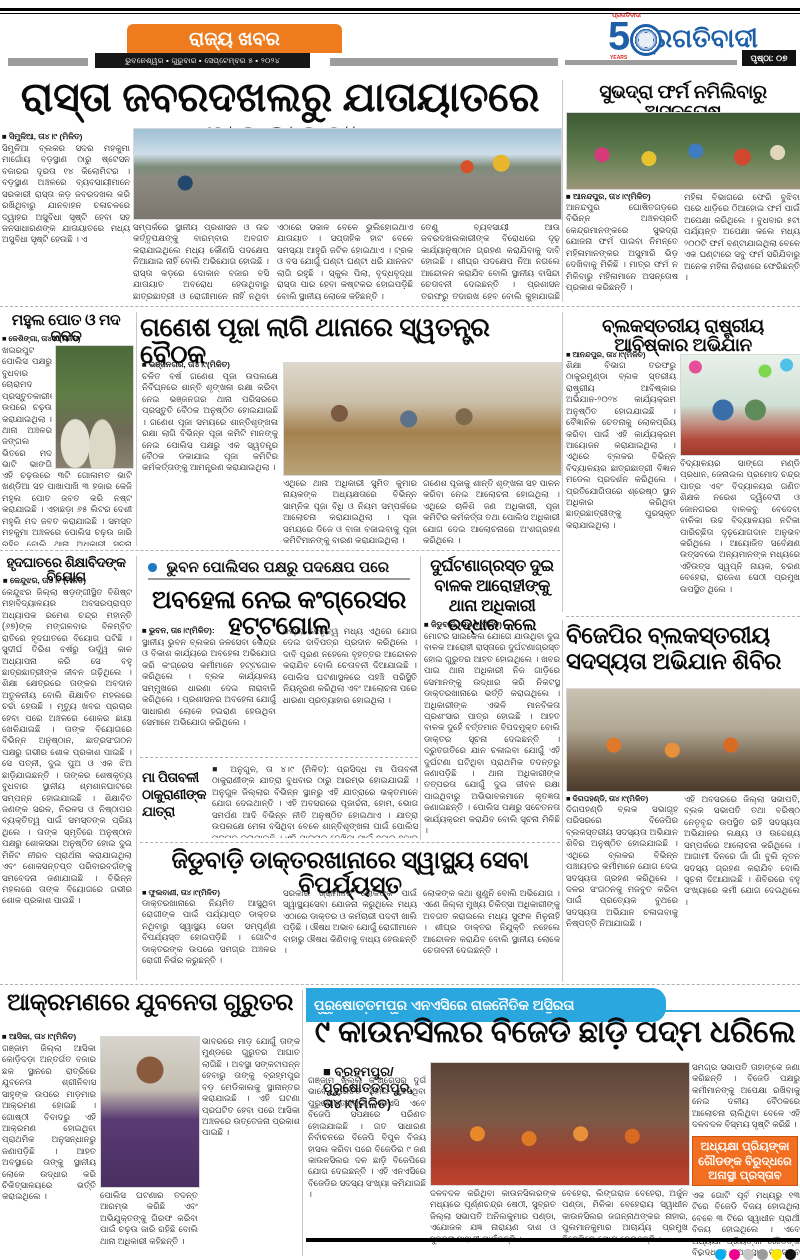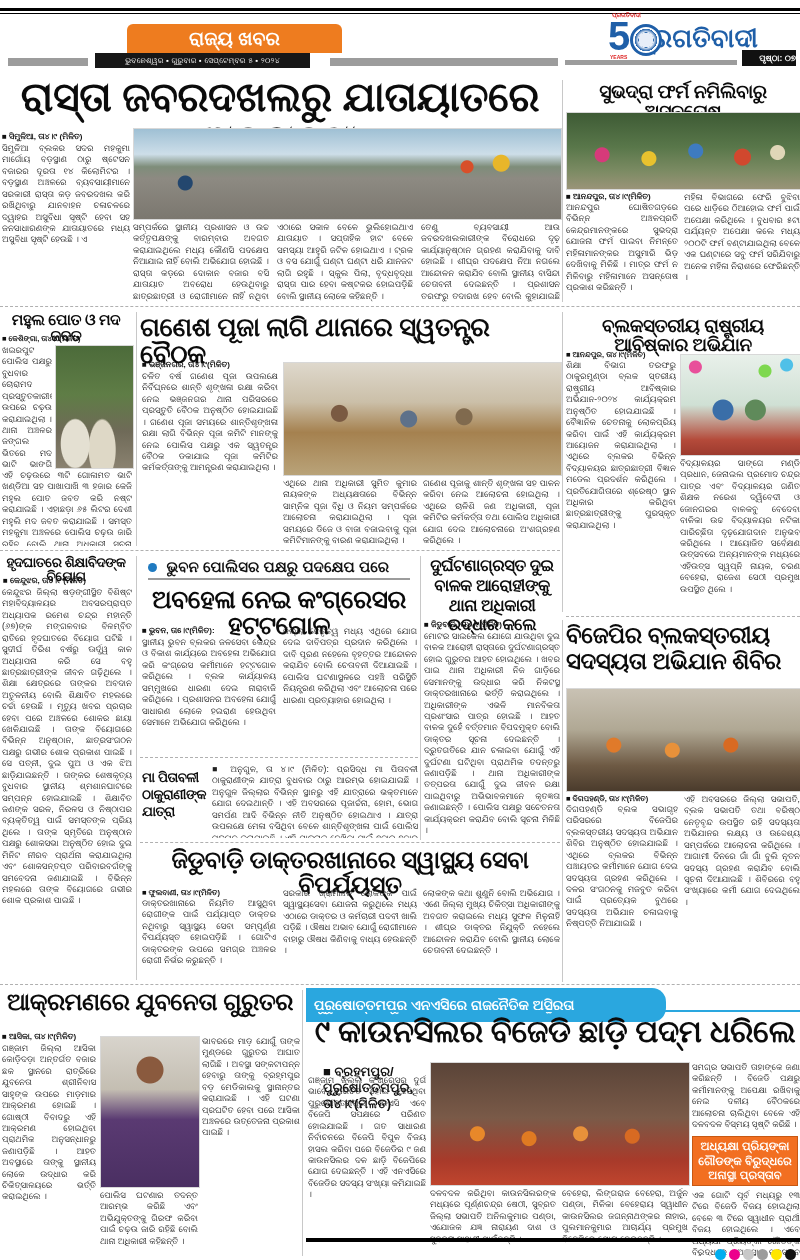--- a/index.html
+++ b/index.html
@@ -78,21 +78,21 @@
 
   <div class="abs" style="left:608px;top:14px;width:150px;height:48px;display:flex;align-items:center;">
     <div style="position:relative;width:52px;height:48px;">
       <span style="position:absolute;left:4px;top:-2px;font-size:6px;color:#d22;font-weight:bold;">ପ୍ରଗତିବାଦୀ</span>
       <span style="position:absolute;left:0px;top:2px;font-size:40px;font-weight:800;color:#1f5fa8;line-height:1;">5</span>
       <span style="position:absolute;left:22px;top:10px;width:26px;height:26px;border-radius:50%;border:3px solid #1f5fa8;background:radial-gradient(circle,#e8eef8 40%,#1f5fa8 41%,#e8eef8 42%,#1f5fa8 60%,#fff 61%);"></span>
       <span style="position:absolute;left:2px;top:40px;font-size:5px;color:#d22;font-weight:bold;">YEARS</span>
     </div>
     <span style="font-size:26px;font-weight:800;color:#1f5fa8;margin-left:4px;">ପ୍ରଗତିବାଦୀ</span>
   </div>
-  <div class="abs" style="left:742px;top:50px;width:54px;height:16px;background:#111;display:flex;align-items:center;justify-content:flex-end;">
+  <div class="abs" style="left:742px;top:50px;width:54px;height:16px;background:#111;display:flex;align-items:center;justify-content:center;">
     <span style="color:#fff;font-size:8.5px;font-weight:bold;">ପୃଷ୍ଠା: ୦୭</span>
   </div>
   <div class="grayrule" style="left:565px;top:60px;width:172px;height:5px;"></div>
 
   <div class="abs headline" style="left:0px;top:76px;width:560px;height:52px;font-size:41px;text-align:center;">ରାସ୍ତା ଜବରଦଖଲରୁ ଯାତାୟାତରେ ଅବ୍ୟବସ୍ଥା</div>
   <div class="vline" style="left:562px;top:80px;height:222px;"></div>
 
   <div class="abs byline" style="left:2px;top:132px;width:128px;">■ ସିମୁଳିଆ, ତା୪।୯ (ମିଳିତ)</div>
   <div class="abs body-text" style="left:2px;top:143px;width:128px;height:160px;">ସିମୁଳିଆ ବ୍ଲକର ସଦର ମହକୁମା ମାର୍ଗୋୟ ବଡ଼ସ୍ଥାଣ ଠାରୁ ଷ୍ଟେସନ ବଜାରର ଦୂରତା ୧୪ କିଲୋମିଟର । ବଡ଼ସ୍ଥାଣ ଅଞ୍ଚଳରେ ବ୍ୟବସାୟୀମାନେ ସରକାରୀ ରାସ୍ତା କଡ଼ ଜବରଦଖଲ କରି ରଖିଥିବାରୁ ଯାନବାହନ ଚଳାଚଳରେ ଦ୍ୱାହର ଅସୁବିଧା ସୃଷ୍ଟି ହେବା ସହ ଜନସାଧାରଣଙ୍କ ଯାତାୟାତରେ ମଧ୍ୟ ଅସୁବିଧା ସୃଷ୍ଟି ହେଉଛି । ଏ</div>
 

